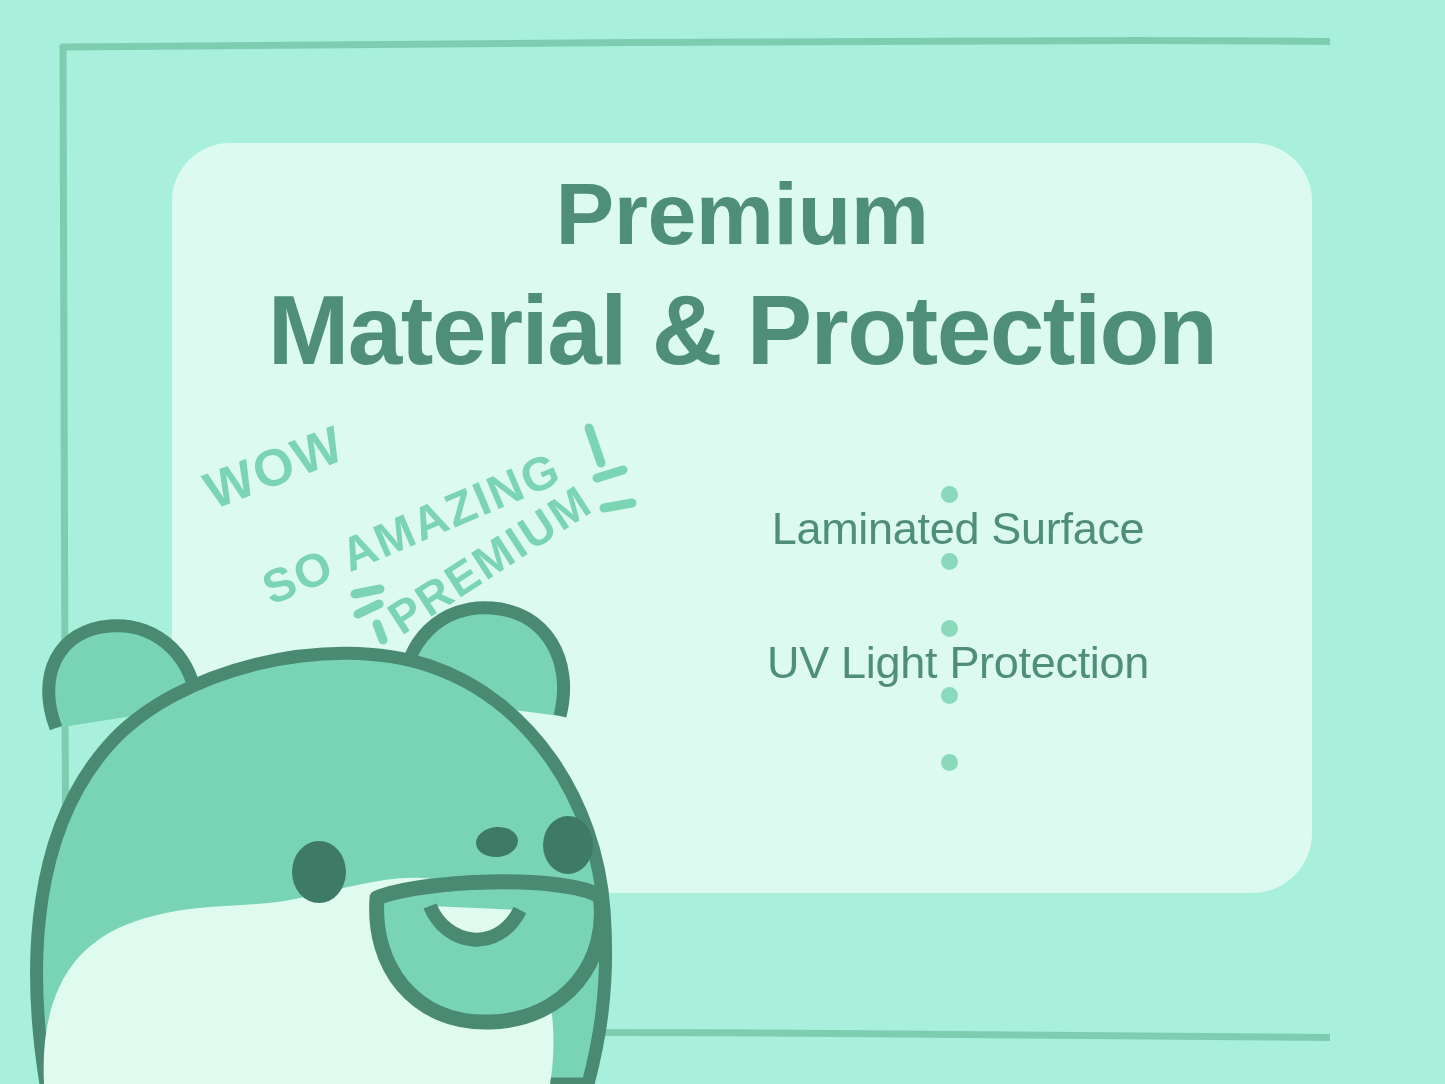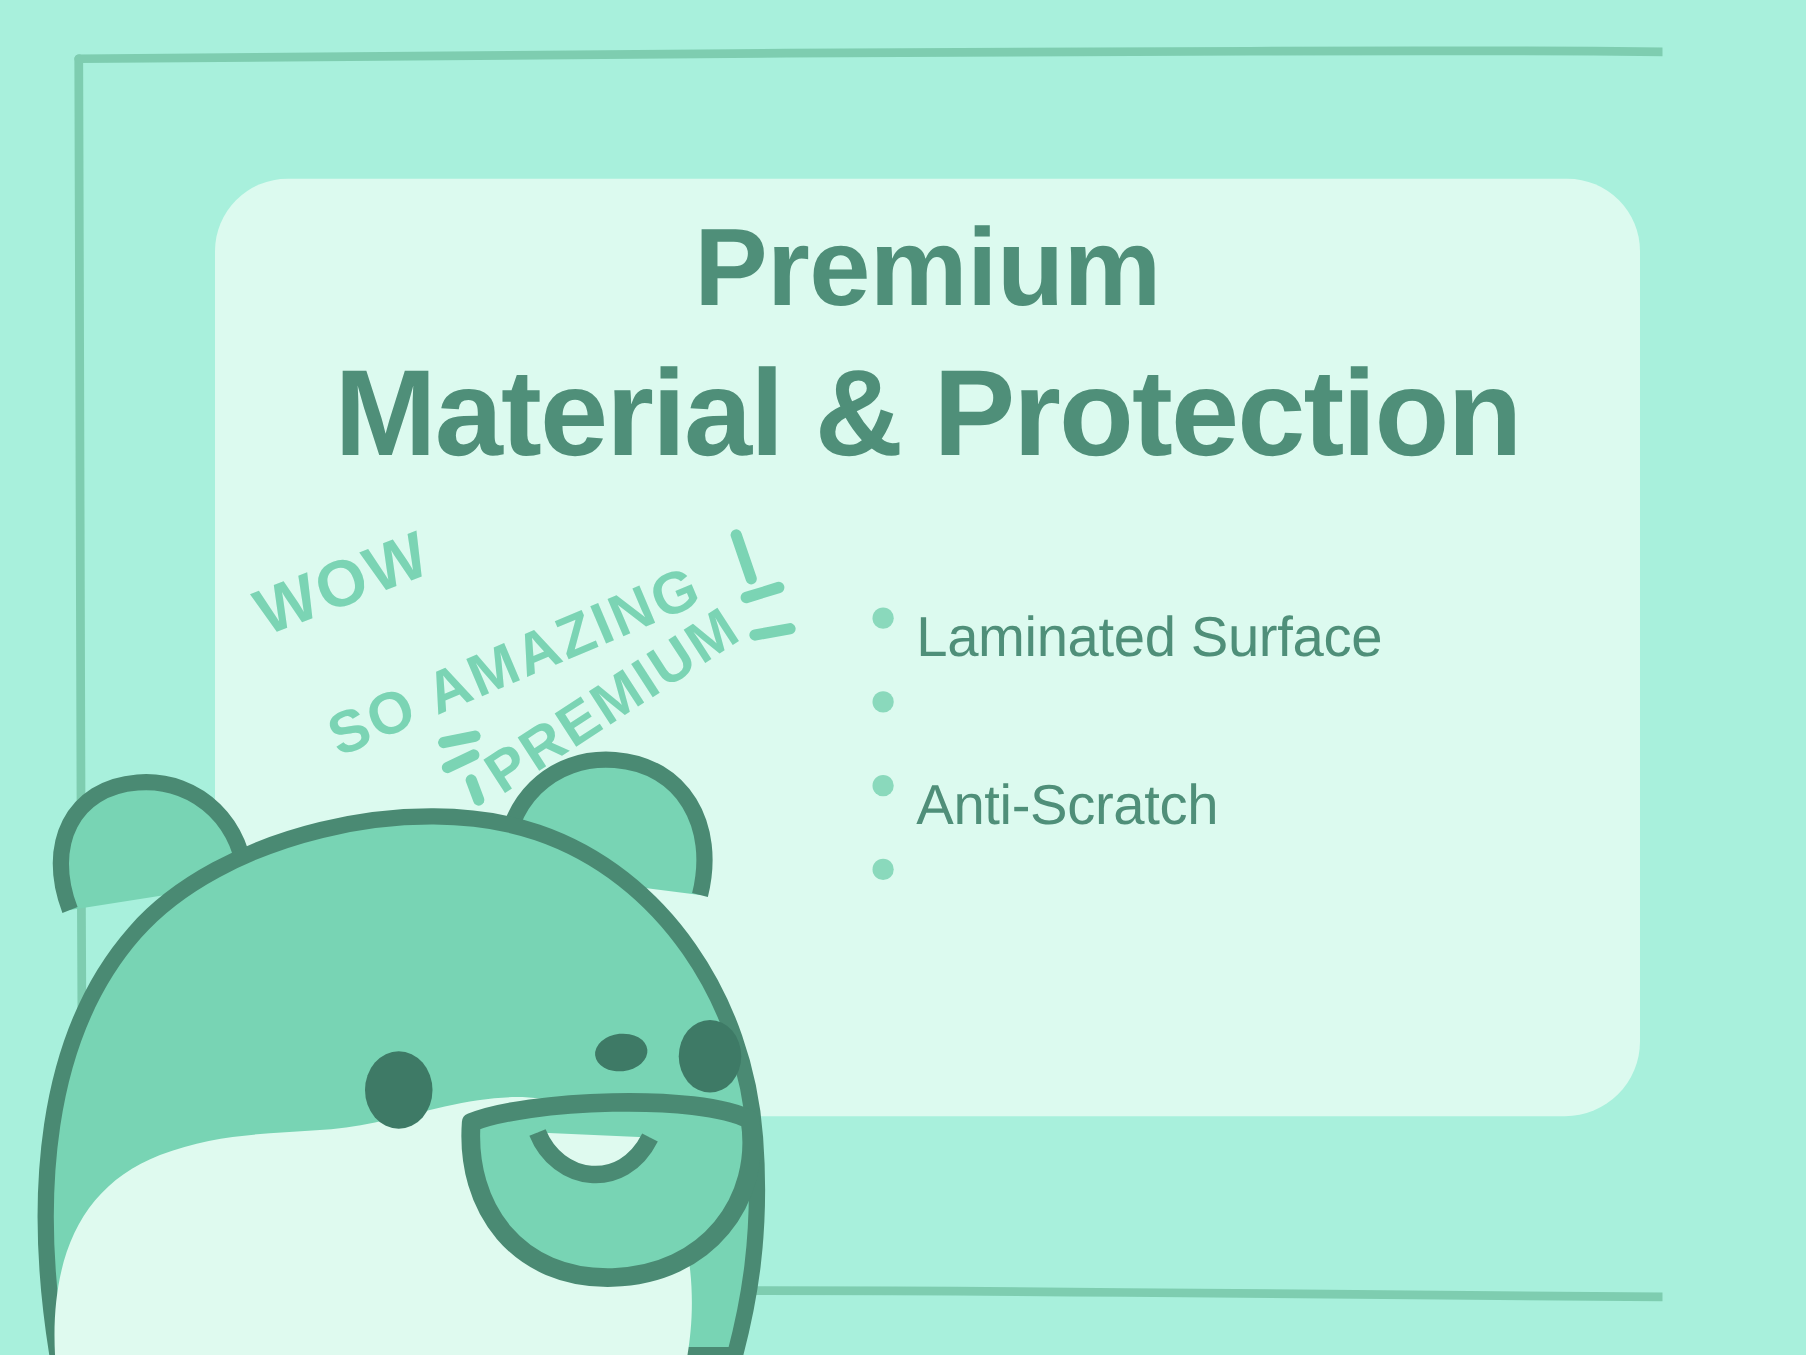--- a/index.html
+++ b/index.html
@@ -59,23 +59,24 @@
   }
 
   
   .features {
     position:absolute;
     left:698px; top:484px;
     width:520px;
   }
   .feature-row {
     display:flex;
-    align-items:flex-start;
+    align-items:center;
     margin-bottom:7px;
     height:60px;
+    flex-direction:column;
   }
   .bullet-dot {
     width:17px; height:17px;
     border-radius:50%;
     background:#8ad9bc;
     flex:0 0 auto;
     margin-right:18px;
     margin-top:2px;
   }
   .feature-label {
@@ -146,21 +147,24 @@
   <div class="features">
     <div class="feature-row">
       <span class="bullet-dot"></span>
       <span class="feature-label">Laminated Surface</span>
     </div>
     <div class="feature-row">
       <span class="bullet-dot"></span>
     </div>
     <div class="feature-row">
       <span class="bullet-dot"></span>
-      <span class="feature-label">Anti-Scratch</span>
+      <span class="feature-label">UV Light Protection</span>
+    </div>
+    <div class="feature-row">
+      <span class="bullet-dot"></span>
     </div>
     <div class="feature-row">
       <span class="bullet-dot"></span>
     </div>
   </div>
 
   <div class="doodle doodle-wow">
     <span class="doodle-text">WOW</span>
   </div>
   <div class="doodle doodle-amazing">

